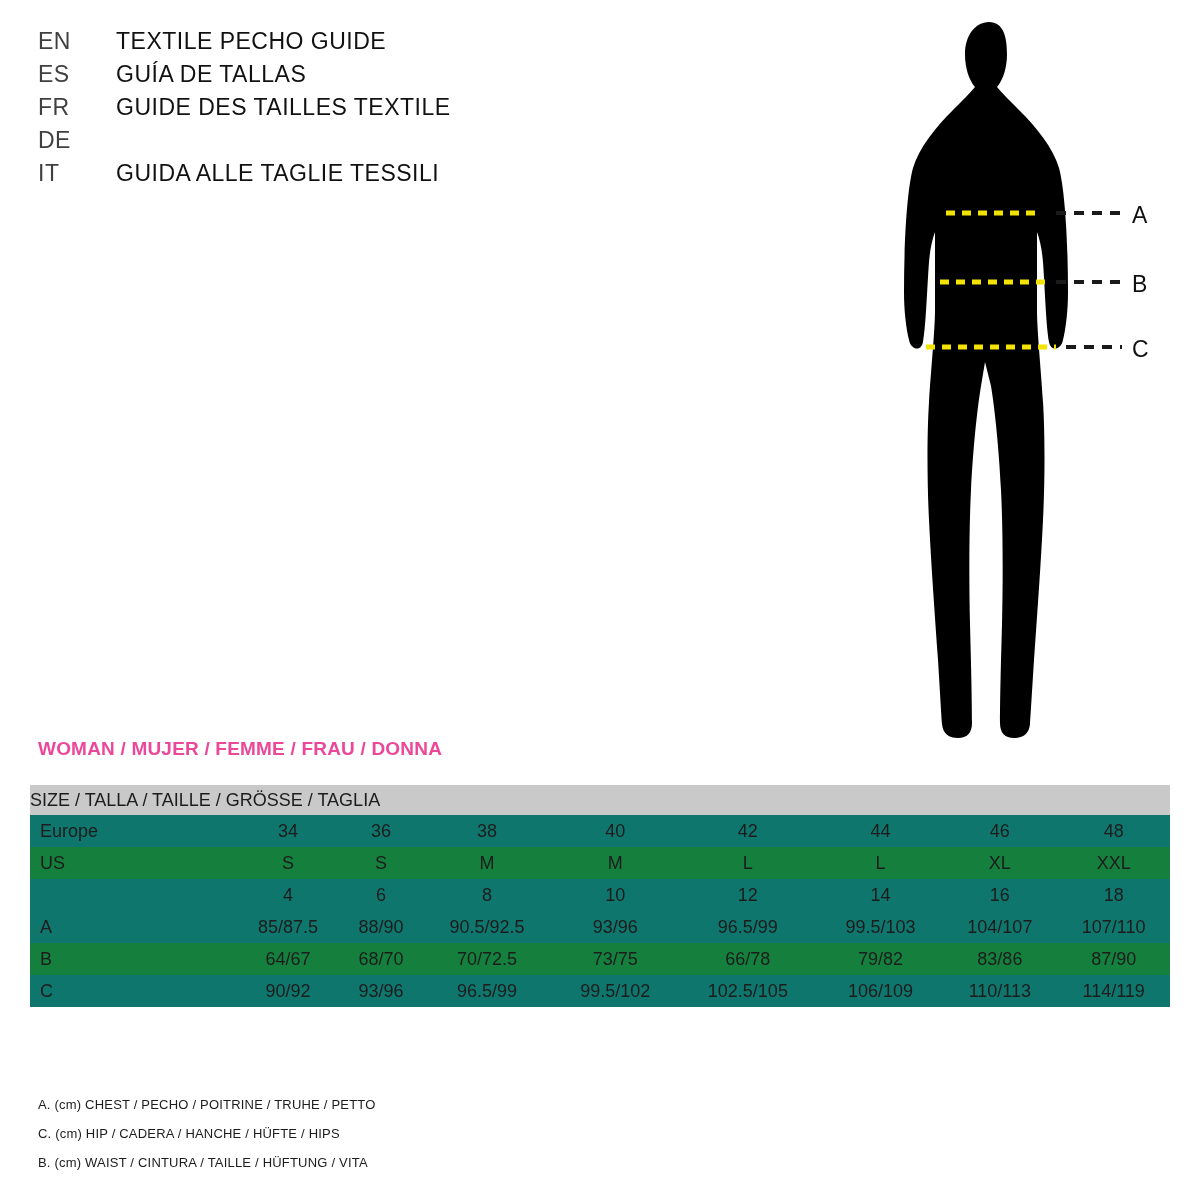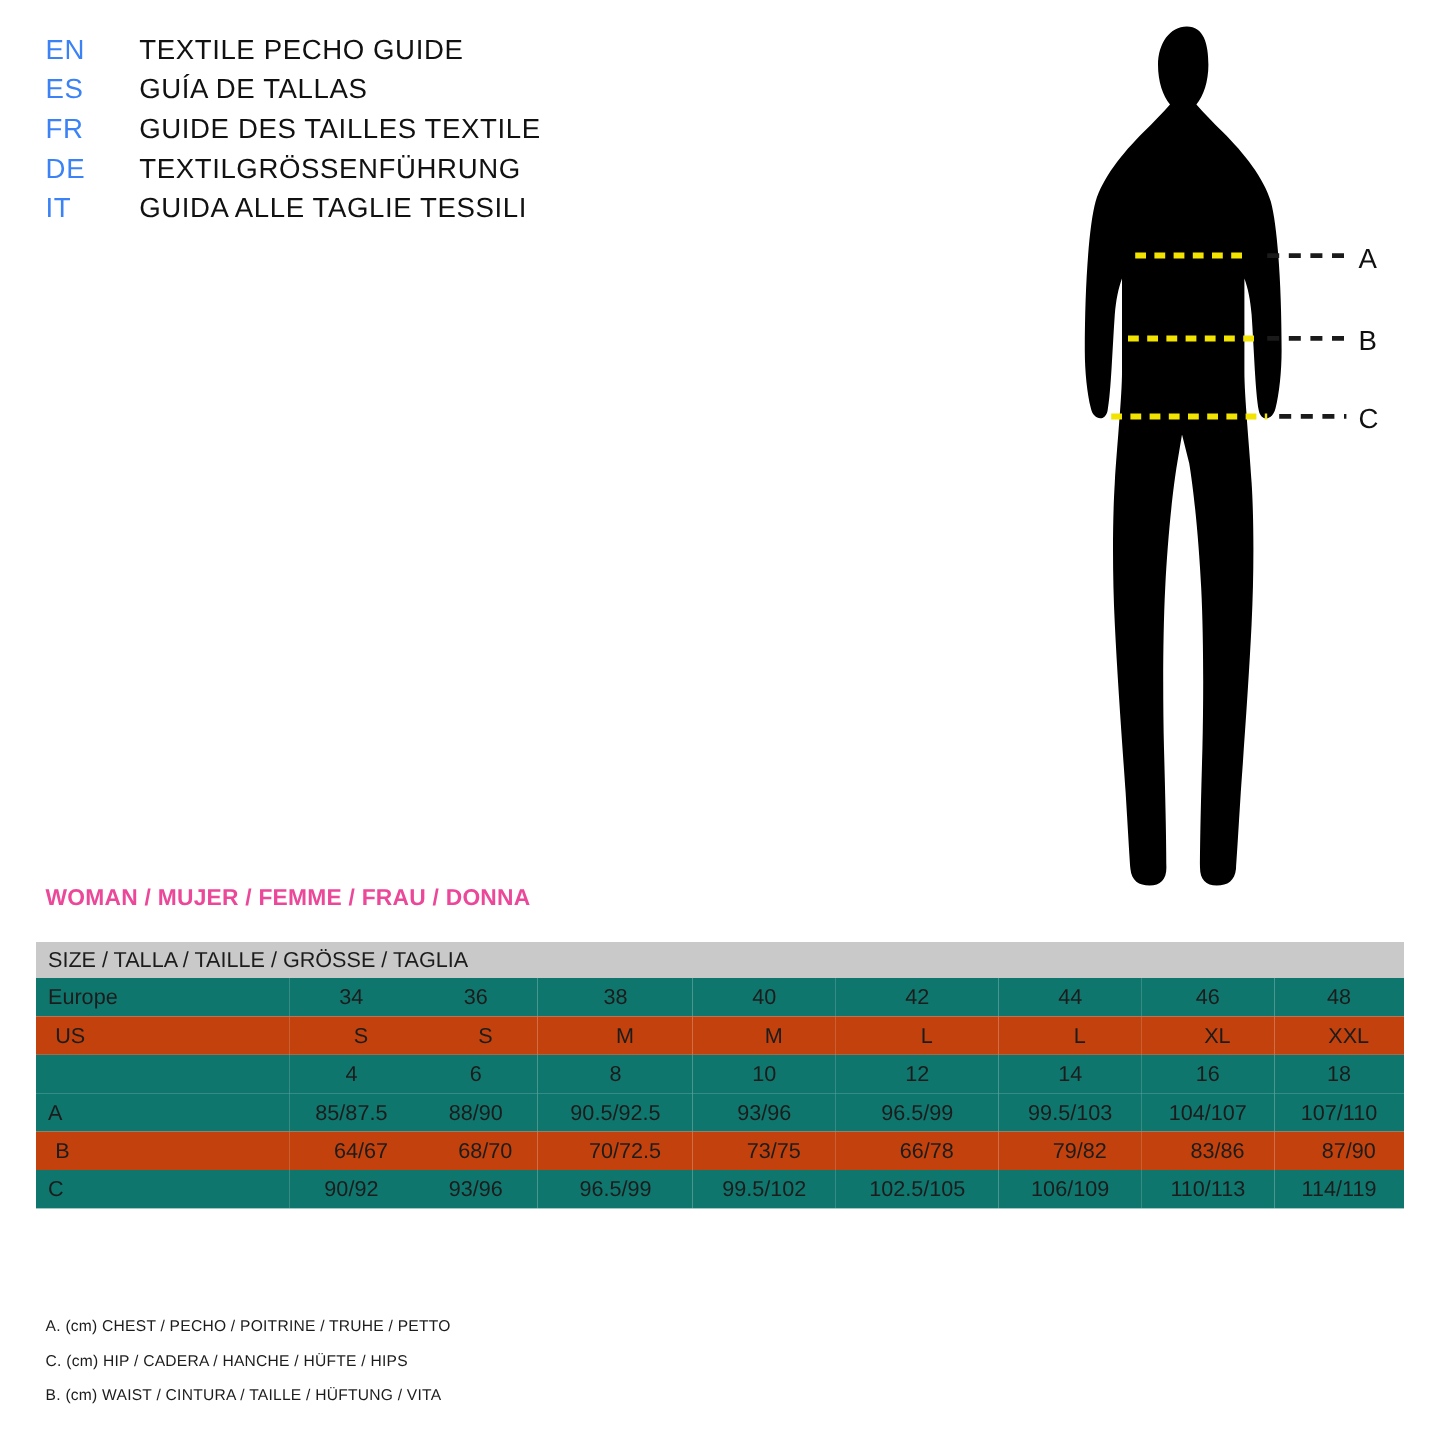--- a/index.html
+++ b/index.html
@@ -25,21 +25,21 @@
   }
   .title-row {
     display: flex;
     align-items: baseline;
     height: 33px;
   }
   .title-lang {
     width: 78px;
     font-size: 23px;
     letter-spacing: 0.5px;
-    color: #3b82f6;
+    color: #404040;
   }
   .title-text {
     font-size: 23px;
     letter-spacing: 0.5px;
     color: #111;
   }
 
   
   .figure-area {
     position: absolute;
@@ -88,26 +88,24 @@
     color: #1c1c1c;
   }
   .size-table .rowhead {
     text-align: left;
     padding-left: 10px;
     width: 195px;
   }
   .size-table tr.head-row td {
     background: #c9c9c9;
     text-align: left;
-    padding-left: 10px;
     height: 30px;
   }
   .size-table tr.shade td {
-    background: #c2410c;
-    padding-left: 16px;
+    background: #15803d;
   }
   .size-table tr.plain td {
     background: #0f766e;
   }
 
   
   .footnotes {
     position: absolute;
     left: 38px;
     top: 1090px;
@@ -132,21 +130,20 @@
   <div class="title-row">
     <div class="title-lang">ES</div>
     <div class="title-text">GUÍA DE TALLAS</div>
   </div>
   <div class="title-row">
     <div class="title-lang">FR</div>
     <div class="title-text">GUIDE DES TAILLES TEXTILE</div>
   </div>
   <div class="title-row">
     <div class="title-lang">DE</div>
-    <div class="title-text">TEXTILGRÖSSENFÜHRUNG</div>
   </div>
   <div class="title-row">
     <div class="title-lang">IT</div>
     <div class="title-text">GUIDA ALLE TAGLIE TESSILI</div>
   </div>
 </div>
 
 <div class="figure-area">
   <svg class="figure-svg" width="330" height="745" viewBox="0 0 330 745">
 

